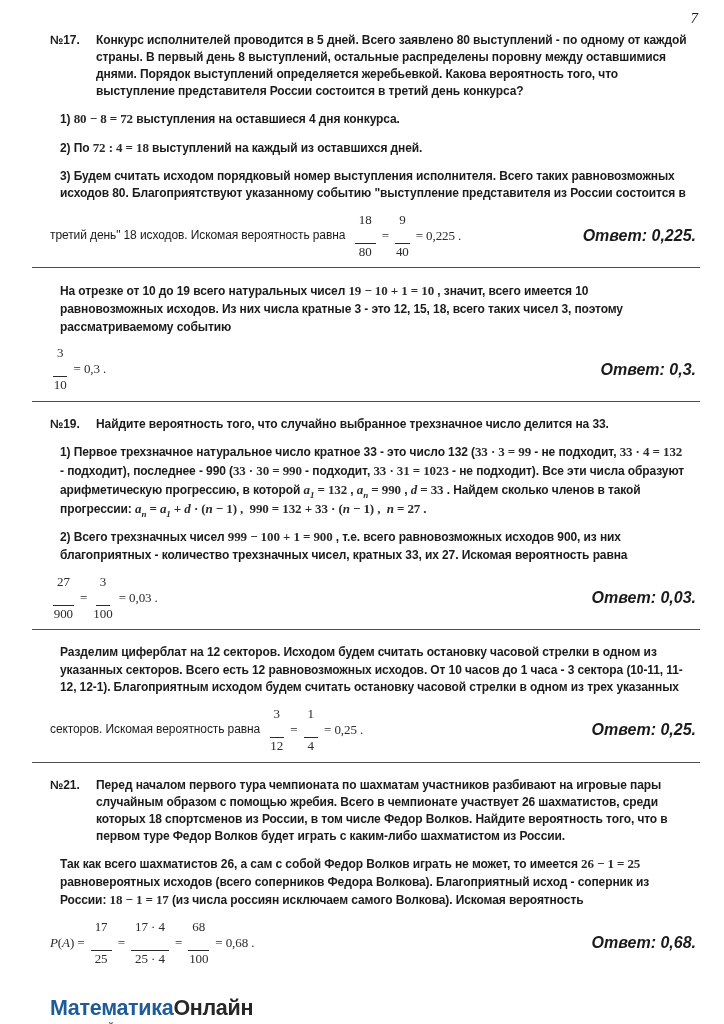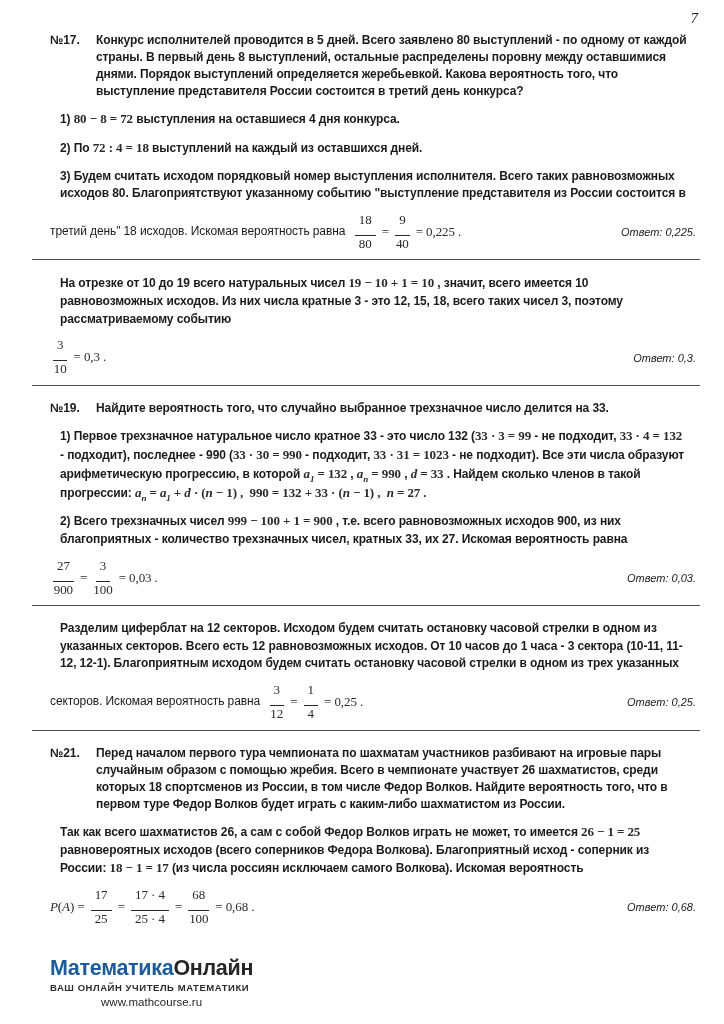--- a/index.html
+++ b/index.html
@@ -53,42 +53,42 @@
     display: inline-flex;
     flex-direction: column;
     align-items: center;
     vertical-align: middle;
     font-family: "Liberation Serif", serif;
     font-size: 13px;
     color: #2a2a2a;
     line-height: 1.15;
     margin: 0 3px;
   }
-  .frac .num { border-bottom: 1px solid #2a2a2a; padding: 0 4px 7px; }
+  .frac .num { border-bottom: 1px solid #2a2a2a; padding: 0 4px 15px; }
   .frac .den { padding-top: 1px; text-align: right; }
   .final-line {
     display: flex;
     align-items: center;
     justify-content: space-between;
     margin-top: 2px;
     min-height: 38px;
   }
   .formula {
     display: flex;
     align-items: center;
     flex-wrap: wrap;
     font-size: 12px;
     line-height: 1.45;
     letter-spacing: -0.1px;
   }
   .formula .txt { white-space: pre-wrap; }
   .answer {
-    font-weight: normal;
+    font-weight: bold;
     font-style: italic;
-    font-size: 11px;
+    font-size: 16px;
     white-space: nowrap;
     padding-left: 12px;
     text-align: center;
   }
   hr.sep {
     border: none;
     border-top: 1px solid #4d4d4d;
     margin: 8px -4px 0 -18px;
   }
   .footer { margin-top: 30px; }

